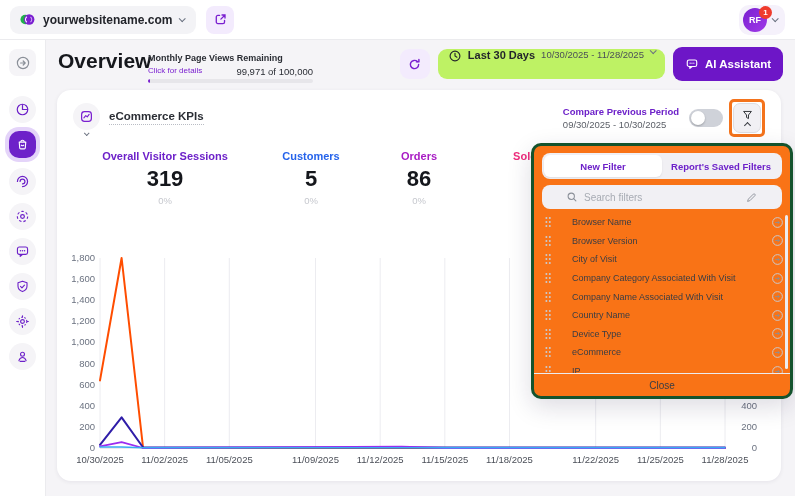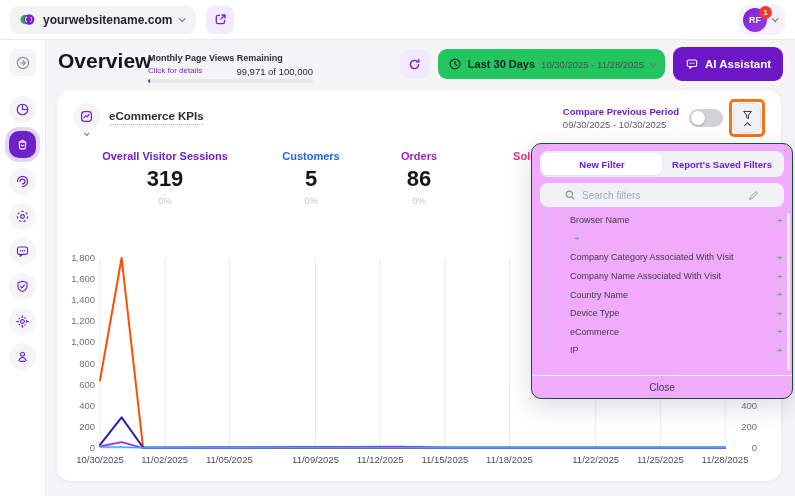--- a/index.html
+++ b/index.html
@@ -28,21 +28,21 @@
   .page-title { position:absolute; left:58px; top:49px; font-size:21px; font-weight:bold; color:#15171c; z-index:5; }
   .mpv { position:absolute; left:148px; top:47px; width:165px; z-index:5; }
   .mpv .lbl { font-size:9px; font-weight:bold; color:#2a2d34; display:inline; }
   .mpv .val { font-size:9.5px; color:#2a2d34; float:right; margin-top:1px; }
   .mpv .link { font-size:8px; color:#7a1fd0; display:block; margin-top:1px; cursor:pointer; }
   .mpv .bar { margin-top:4px; height:4px; border-radius:2px; background:#e7e6ea; overflow:hidden; }
   .mpv .bar i { display:block; height:100%; width:1.5%; background:#7a1fd0; border-radius:2px; }
 
   .hdr-right { position:absolute; right:12px; top:47px; display:flex; align-items:center; gap:8px; z-index:5; }
   .refresh-btn { width:30px; height:30px; border-radius:9px; background:#f3ebfd; display:flex; align-items:center; justify-content:center; cursor:pointer; }
-  .range-pill { height:30px; background:#22c55e; border-radius:9px; display:flex; align-items:center; gap:6px; padding:0 10px; cursor:pointer; }
+  .range-pill { height:30px; background:#bef264; border-radius:9px; display:flex; align-items:flex-start; gap:6px; padding:0 10px; cursor:pointer; }
   .range-pill .preset { font-size:11px; font-weight:bold; color:#23252b; }
   .range-pill .dates { font-size:9.5px; color:#4b4f58; }
   .ai-btn { height:34px; background:#6d16c7; border-radius:9px; display:flex; align-items:center; gap:6px; padding:0 12px; cursor:pointer; }
   .ai-btn span { color:#fff; font-size:11.5px; font-weight:bold; }
 
   
   .card { position:absolute; left:57px; top:90px; width:724px; height:391px; background:#fff; border-radius:14px; box-shadow:0 1px 4px rgba(30,20,60,.07); z-index:3; }
   .card-head { display:flex; align-items:flex-start; padding:13px 14px 0 16px; }
   .kpi-icon-wrap { width:27px; height:27px; border-radius:50%; background:#f5f4f7; display:flex; align-items:center; justify-content:center; cursor:pointer; position:relative; }
   .kpi-icon-wrap .chev { position:absolute; bottom:-6px; left:11px; width:4px; height:4px; }
@@ -62,21 +62,21 @@
   .kpi-row { position:absolute; top:60px; left:0; width:100%; height:62px; }
   .kpi { position:absolute; transform:translateX(-50%); text-align:center; white-space:nowrap; }
   .kpi .lbl { font-size:11px; font-weight:bold; }
   .kpi .val { font-size:22px; font-weight:bold; color:#15171c; margin-top:4px; }
   .kpi .delta { font-size:9.5px; color:#c6c8ce; margin-top:3px; }
 
   
   .chart-box { position:absolute; left:0; top:155px; width:724px; height:232px; }
 
   
-  .popup { position:absolute; left:531px; top:143px; width:262px; height:256px; background:#f0abfc; border:1px solid #14532d; border-radius:10px; z-index:50; box-shadow:0 8px 24px rgba(30,20,60,.15); display:flex; flex-direction:column; }
+  .popup { position:absolute; left:531px; top:143px; width:262px; height:256px; background:#f97316; border:3px solid #14532d; border-radius:10px; z-index:50; box-shadow:0 8px 24px rgba(30,20,60,.15); display:flex; flex-direction:column; }
   .tabs { margin:7px 8px 0; background:#f1f0f4; border-radius:8px; display:flex; padding:2px; }
   .tab { flex:1; height:22px; display:flex; align-items:center; justify-content:center; font-size:9.5px; font-weight:bold; color:#6d21c9; cursor:pointer; border-radius:6px; }
   .tab.active { background:#fff; box-shadow:0 1px 2px rgba(0,0,0,.08); }
   .searchrow { margin:6px 8px 2px; background:#f1f0f4; border-radius:8px; height:24px; display:flex; align-items:center; padding:0 24px; gap:6px; }
   .searchrow input { border:none; outline:none; background:transparent; flex:1; font-size:10px; color:#3a3d44; font-family:"Liberation Sans",sans-serif; }
   .searchrow input::placeholder { color:#a7abb3; }
   .flist { flex:1; overflow:hidden; padding:2px 6px 0 10px; position:relative; }
   .frow { height:18.6px; display:flex; align-items:center; gap:20px; cursor:pointer; }
   .frow .lbl { font-size:9px; color:#3a3d44; flex:1; }
   .scrolltrack { position:absolute; right:2px; top:4px; bottom:4px; width:3px; border-radius:2px; background:#ececf0; }
@@ -347,20 +347,38 @@
         <svg width="8" height="12" viewBox="0 0 8 12">
           <g fill="#c9ccd2">
             <circle cx="2.4" cy="2" r="1"></circle>
             <circle cx="2.4" cy="6" r="1"></circle>
             <circle cx="2.4" cy="10" r="1"></circle>
             <circle cx="5.8" cy="2" r="1"></circle>
             <circle cx="5.8" cy="6" r="1"></circle>
             <circle cx="5.8" cy="10" r="1"></circle>
           </g>
         </svg>
+        <span class="lbl">Browser Version</span>
+        <svg width="13" height="13" viewBox="0 0 16 16">
+          <circle cx="8" cy="8" r="6" fill="none" stroke="#c9ccd2" stroke-width="1.2"></circle>
+          <path d="M5.6 8h4.4M8.4 6.2 10.2 8l-1.8 1.8" fill="none" stroke="#8a8f98" stroke-width="1.1" stroke-linecap="round" stroke-linejoin="round"></path>
+        </svg>
+      </div>
+      <div class="frow">
+        <svg width="8" height="12" viewBox="0 0 8 12">
+          <g fill="#c9ccd2">
+            <circle cx="2.4" cy="2" r="1"></circle>
+            <circle cx="2.4" cy="6" r="1"></circle>
+            <circle cx="2.4" cy="10" r="1"></circle>
+            <circle cx="5.8" cy="2" r="1"></circle>
+            <circle cx="5.8" cy="6" r="1"></circle>
+            <circle cx="5.8" cy="10" r="1"></circle>
+          </g>
+        </svg>
+        <span class="lbl">City of Visit</span>
         <svg width="13" height="13" viewBox="0 0 16 16">
           <circle cx="8" cy="8" r="6" fill="none" stroke="#c9ccd2" stroke-width="1.2"></circle>
           <path d="M5.6 8h4.4M8.4 6.2 10.2 8l-1.8 1.8" fill="none" stroke="#8a8f98" stroke-width="1.1" stroke-linecap="round" stroke-linejoin="round"></path>
         </svg>
       </div>
       <div class="frow">
         <svg width="8" height="12" viewBox="0 0 8 12">
           <g fill="#c9ccd2">
             <circle cx="2.4" cy="2" r="1"></circle>
             <circle cx="2.4" cy="6" r="1"></circle>

